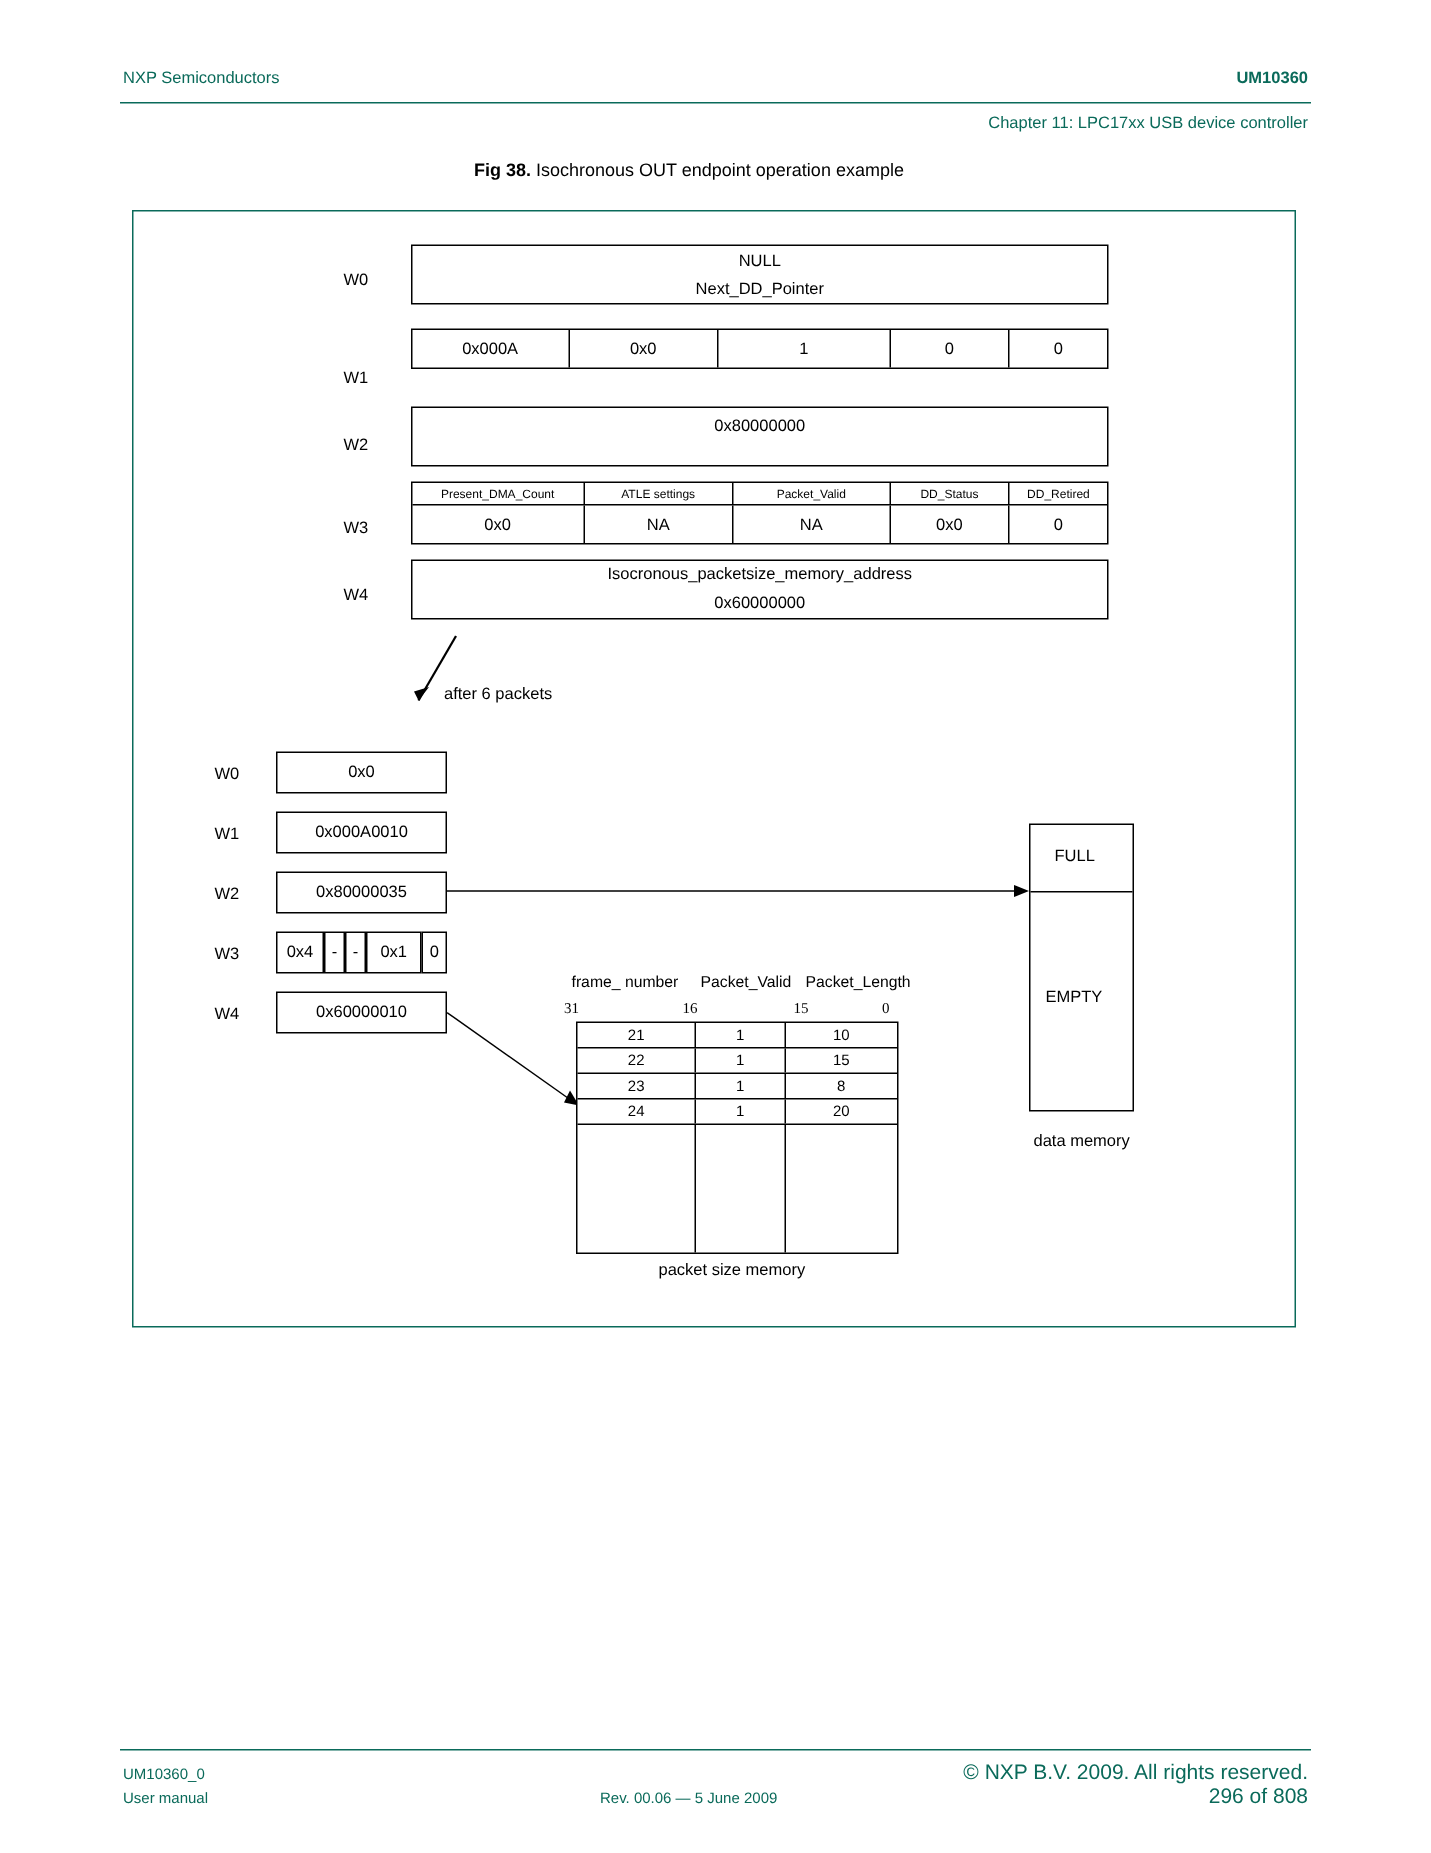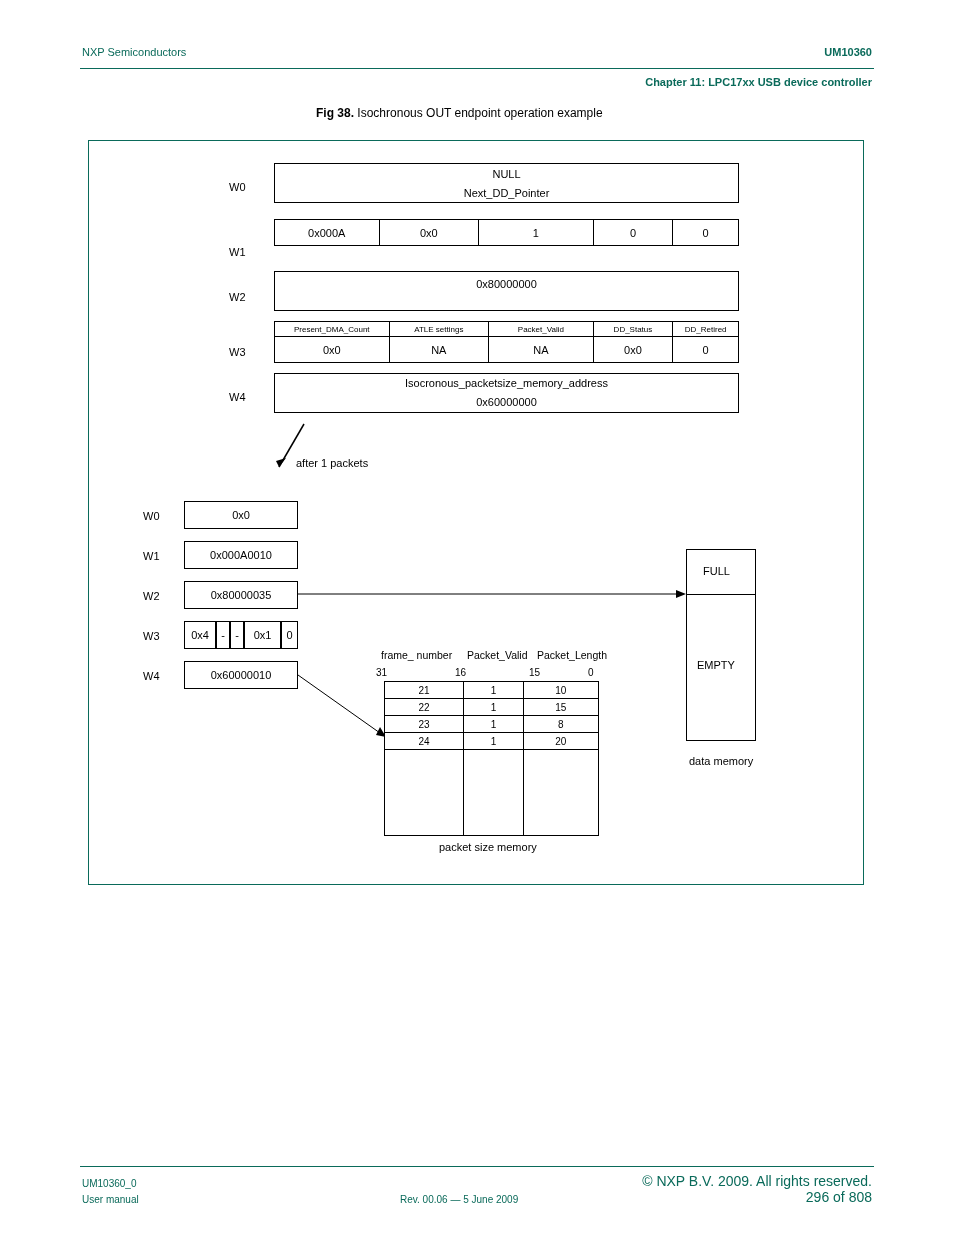--- a/index.html
+++ b/index.html
@@ -21,39 +21,39 @@
   .dd-val-row { display: flex; height: 25px; align-items: center; font-size: 11px; }
   .seg { border-right: 1px solid #000; display: flex; align-items: center; justify-content: center; height: 100%; }
   .seg:last-child { border-right: none; }
 
   .small-row-lbl { position: absolute; font-size: 11px; }
   .small-cell { position: absolute; border: 1px solid #000; display: flex; align-items: center; justify-content: center; font-size: 11px; }
 
   .arrow-svg { position: absolute; }
 
   .pkt-col-hdr { position: absolute; font-size: 10.5px; }
-  .pkt-bit { position: absolute; font-size: 10px; }
+  .pkt-bit { position: absolute; font-size: 10px; font-family: Liberation Serif, serif; }
   .pkt-table { position: absolute; border: 1px solid #000; background: #fff; }
   .pkt-table .prow { display: flex; height: 17px; border-bottom: 1px solid #000; }
   .pkt-table .prow:last-child { border-bottom: none; }
   .pkt-table .pcell { border-right: 1px solid #000; display: flex; align-items: center; justify-content: center; font-size: 10px; }
   .pkt-table .pcell:last-child { border-right: none; }
   .pkt-caption { position: absolute; font-size: 11px; }
 
   .mem-box { position: absolute; border: 1px solid #000; }
   .mem-label { position: absolute; font-size: 11px; text-align: left; }
   .mem-caption { position: absolute; font-size: 11px; }
 </style>
 </head>
 <body>
 
 <div class="hdr-left">NXP Semiconductors</div>
 <div class="hdr-right">UM10360</div>
 <div class="hr-top"></div>
-<div class="hdr-left" style="top:76px; left:auto; right:82px; text-align:right; font-weight:bold;">Chapter 11: LPC17xx USB device controller</div>
+<div class="hdr-left" style="top:76px; left:auto; right:82px; text-align:right; font-weight:normal;">Chapter 11: LPC17xx USB device controller</div>
 
 <div class="hr-bot"></div>
 <div class="ftr-left">UM10360_0</div>
 <div class="ftr-right">© NXP B.V. 2009. All rights reserved.</div>
 <div class="ftr-left" style="bottom:30px;">User manual</div>
 <div class="ftr-left" style="bottom:30px; left:400px;">Rev. 00.06 — 5 June 2009</div>
 <div class="ftr-right" style="bottom:30px;">296 of 808</div>
 
 <div class="caption">
   <span class="fignum">Fig 38.</span>
@@ -106,21 +106,21 @@
 
   <div class="dd-box" style="top:232px; left:185px; width:465px; height:40px;">
     <div class="dd-val-row" style="height:18px; justify-content:center; font-size:11px;">Isocronous_packetsize_memory_address</div>
     <div class="dd-val-row" style="height:20px; justify-content:center;">0x60000000</div>
   </div>
 
   <svg class="arrow-svg" style="top:278px; left:175px;" width="70" height="60">
     <line x1="40" y1="5" x2="15" y2="48" stroke="#000" stroke-width="1.5"></line>
     <polygon points="15,48 22,39 12,42" fill="#000"></polygon>
   </svg>
-  <div class="wlbl-a" style="top:316px; left:207px;">after 1 packets</div>
+  <div class="wlbl-a" style="top:316px; left:207px;">after 6 packets</div>
 
   <div class="small-row-lbl" style="top:369px; left:54px;">W0</div>
   <div class="small-row-lbl" style="top:409px; left:54px;">W1</div>
   <div class="small-row-lbl" style="top:449px; left:54px;">W2</div>
   <div class="small-row-lbl" style="top:489px; left:54px;">W3</div>
   <div class="small-row-lbl" style="top:529px; left:54px;">W4</div>
 
   <div class="small-cell" style="top:360px; left:95px; width:114px; height:28px;">0x0</div>
   <div class="small-cell" style="top:400px; left:95px; width:114px; height:28px;">0x000A0010</div>
   <div class="small-cell" style="top:440px; left:95px; width:114px; height:28px;">0x80000035</div>

